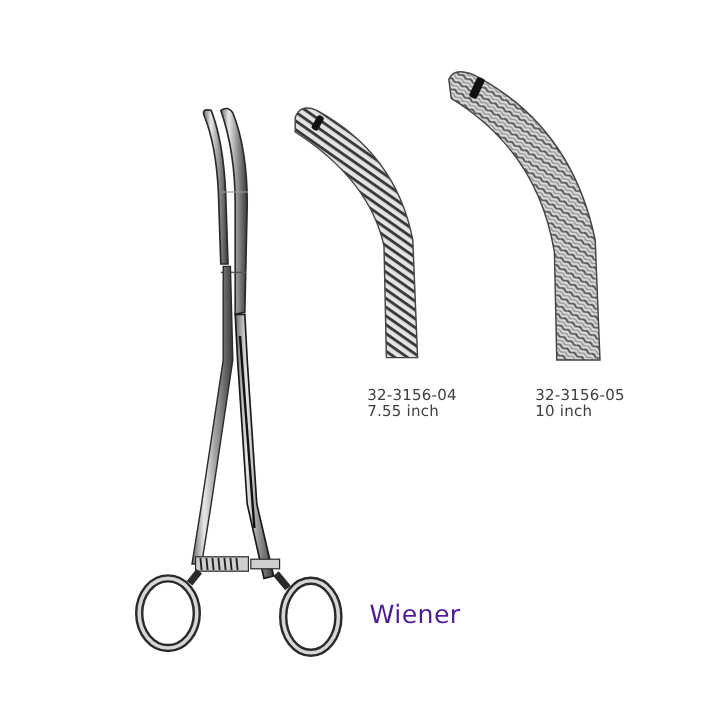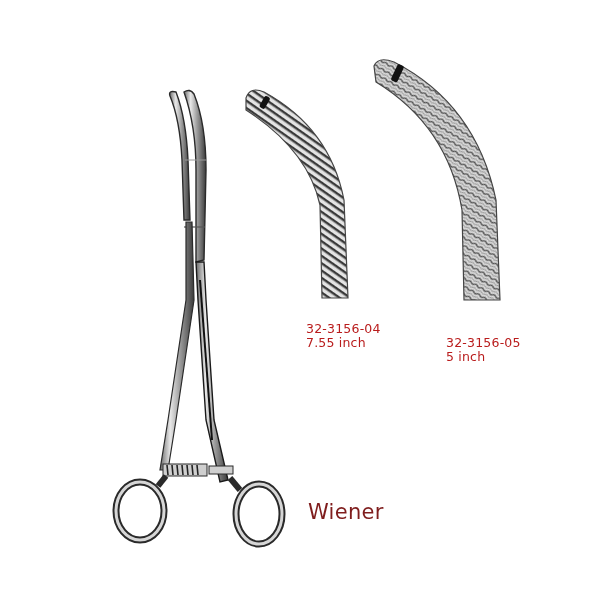--- a/index.html
+++ b/index.html
@@ -1,20 +1,20 @@
 <!DOCTYPE html>
 <html><head>
 <meta charset="utf-8">
 <style>
   html, body { margin: 0; padding: 0; background: #ffffff; }
   body { width: 600px; height: 600px; position: relative; overflow: hidden;
          font-family: "DejaVu Sans", "Liberation Sans", sans-serif; color: #111; }
   .abs { position: absolute; }
-  .label { font-size: 12.5px; line-height: 14px; color: #b91c1c; letter-spacing: 0.2px; }
-  .title { font-size: 21px; font-weight: 500; color: #7f1d1d; letter-spacing: 0.3px; }
+  .label { font-size: 12.5px; line-height: 14px; color: #404040; letter-spacing: 0.2px; }
+  .title { font-size: 21px; font-weight: 500; color: #4c1d95; letter-spacing: 0.3px; }
   svg { position: absolute; left: 0; top: 0; }
 </style>
 </head>
 <body>
 
 <svg width="600" height="600" viewBox="0 0 600 600">
   <defs>
     <linearGradient id="steel" x1="0" x2="1" y1="0" y2="0">
       <stop offset="0" stop-color="#6a6a6a"></stop>
       <stop offset="0.3" stop-color="#e8e8e8"></stop>
@@ -76,18 +76,18 @@
   <g>
     <path d="M374 66 Q378 56 394 62 Q476 104 496 200 L500 300 L464 300 L462 210 Q448 126 376 82 Z" fill="url(#hatch2)" stroke="#444" stroke-width="1.2"></path>
     <rect x="394" y="64" width="7" height="18" rx="2" fill="#111" transform="rotate(25 397 73)"></rect>
   </g>
 </svg>
 
 <div class="abs label" style="left:306px; top:322px;">
   <div>32-3156-04</div>
   <div>7.55 inch</div>
 </div>
-<div class="abs label" style="left:446px; top:336px;">
+<div class="abs label" style="left:446px; top:322px;">
   <div>32-3156-05</div>
-  <div>5 inch</div>
+  <div>10 inch</div>
 </div>
 
 <div class="abs title" style="left:308px; top:500px;">Wiener</div>
 
 </body></html>

